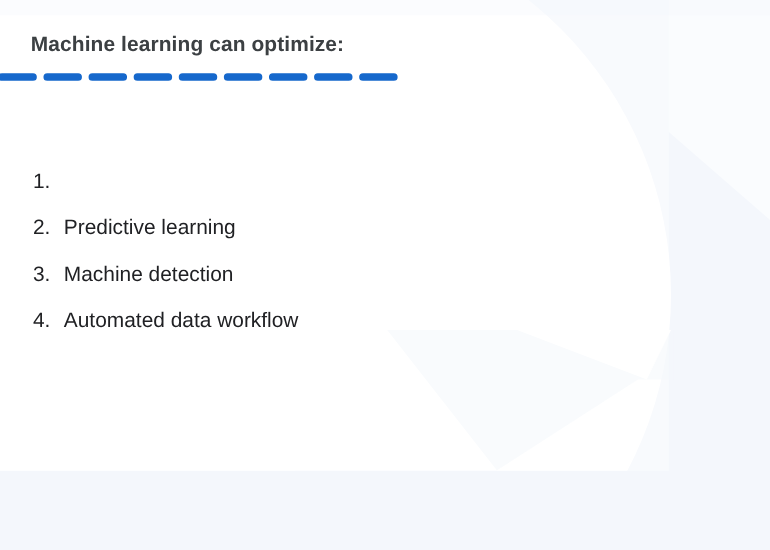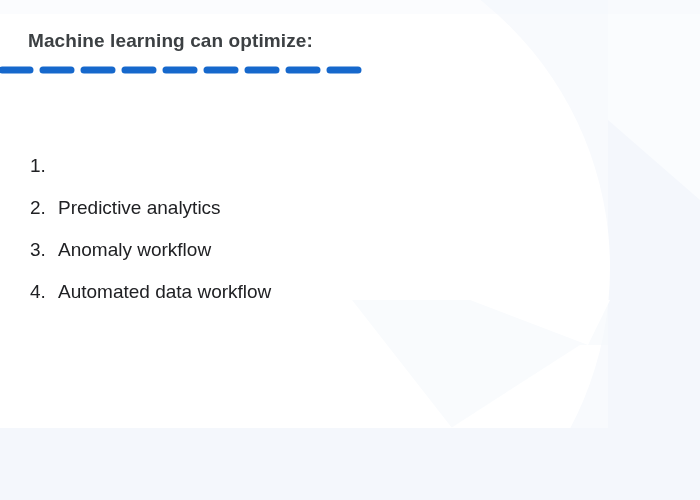--- a/index.html
+++ b/index.html
@@ -128,25 +128,25 @@
     <svg id="title-rule" viewBox="0 0 372 8" width="372" height="8" preserveAspectRatio="none" xmlns="http://www.w3.org/2000/svg" style="width: 372px;">
       <line id="rule-line" x1="2" y1="4" x2="370" y2="4" stroke="#1668cc" stroke-width="7" stroke-linecap="round" stroke-dasharray="28 13"></line>
     </svg>
 
     <ol id="feature-list">
       <li>
         <span class="li-num">1.</span>
       </li>
       <li>
         <span class="li-num">2.</span>
-        <span class="li-text">Predictive analytics</span>
+        <span class="li-text">Predictive learning</span>
       </li>
       <li>
         <span class="li-num">3.</span>
-        <span class="li-text">Anomaly workflow</span>
+        <span class="li-text">Machine detection</span>
       </li>
       <li>
         <span class="li-num">4.</span>
         <span class="li-text">Automated data workflow</span>
       </li>
     </ol>
 
   </div>
 </div>
 

